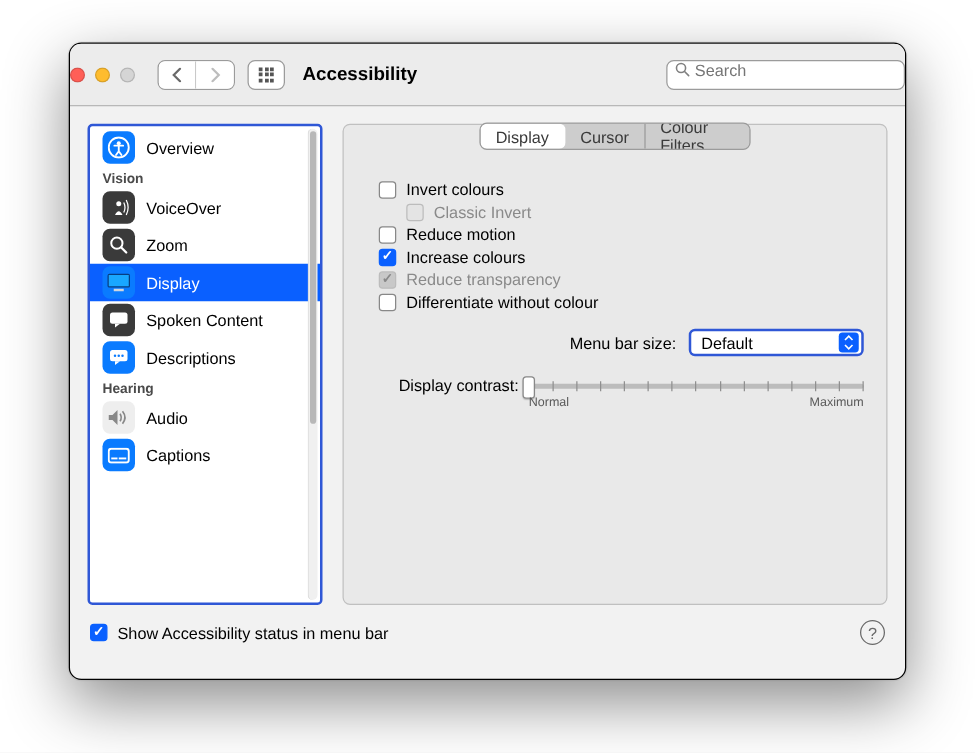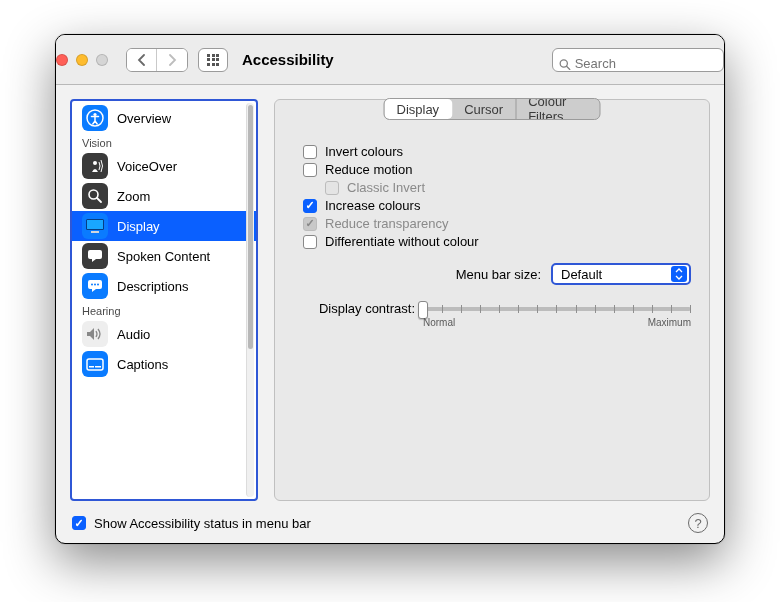--- a/index.html
+++ b/index.html
@@ -50,22 +50,22 @@
   .seg button:last-child { border-right: none; }
   .sq {
     width: 30px; height: 24px; border: 1px solid #9b9b9b; border-radius: 6px;
     background: #fff; display:flex; align-items:center; justify-content:center;
   }
   .grid-icon { display:grid; grid-template-columns:repeat(3,3px); grid-template-rows:repeat(3,3px); gap:1.5px; }
   .grid-icon span { background:#555; width:3px; height:3px; }
   .title { font-weight: 700; font-size: 15px; margin-left: 4px; }
   .spacer { flex: 1; }
   .search {
-    display: flex; align-items:flex-end; gap:4px;
-    width: 172px; height: 24px;
+    display: flex; align-items:flex-start; gap:4px;
+    width: 191px; height: 24px;
     border: 1px solid #9b9b9b; border-radius: 6px;
     background: #fff; padding: 0 6px; color:#808080;
   }
   .search input { border: none; outline: none; font-size: 13px; width: 100%; background: transparent; }
   
   .body { flex: 1; display: flex; padding: 14px 14px 6px 14px; gap: 16px; }
   .sidebar-wrap {
     width: 188px;
     border: 2px solid #2f57d6;
     border-radius: 4px;
@@ -81,21 +81,21 @@
   }
   .scrolltrack {
     position:absolute; right:2px; top:2px; bottom:2px; width:8px;
     background:#f0f0f0; border-left:1px solid #dcdcdc; border-radius: 4px;
   }
   .scrollthumb {
     position:absolute; left:1px; right:1px; top:2px; height:62%;
     background:#b8b8b8; border-radius:3px;
   }
   .cat {
-    font-size: 11px; font-weight: 400; color:#4a4a4a;
+    font-size: 11px; font-weight: 700; color:#4a4a4a;
     padding: 4px 10px 2px 10px;
   }
   .row {
     display:flex; align-items:center; gap:9px;
     padding: 3px 10px;
     height: 30px;
   }
   .row.selected { background: #0a60ff; color: #fff; }
   .icn {
     width: 26px; height: 26px; border-radius: 6px;
@@ -173,21 +173,21 @@
     box-shadow: 0 1px 1px rgba(0,0,0,0.2);
   }
   .slider .labels {
     position:absolute; top:18px; left:0; right:0;
     display:flex; justify-content:space-between;
     font-size:10px; color:#5a5a5a;
   }
   
   .footer {
     display:flex; align-items:center; justify-content:space-between;
-    padding: 6px 16px 10px 16px;
+    padding: 6px 16px 27px 16px;
   }
   .footer .left { display:flex; align-items:center; gap:8px; }
   .help {
     width:20px; height:20px; border:1.5px solid #6a6a6a; border-radius:50%;
     display:flex; align-items:center; justify-content:center;
     font-size:13px; color:#6a6a6a;
   }
 </style>
 </head>
 <body>
@@ -332,27 +332,27 @@
         <div class="tab active">Display</div>
         <div class="tab">Cursor</div>
         <div class="tab">Colour Filters</div>
       </div>
 
       <div class="opts">
         <div class="opt">
           <div class="cb"></div>
           <span>Invert colours</span>
         </div>
+        <div class="opt indent disabled">
+          <div class="cb disabled"></div>
+          <span>Classic Invert</span>
+        </div>
         <div class="opt">
           <div class="cb"></div>
           <span>Reduce motion</span>
-        </div>
-        <div class="opt indent disabled">
-          <div class="cb disabled"></div>
-          <span>Classic Invert</span>
         </div>
         <div class="opt">
           <div class="cb checked"></div>
           <span>Increase colours</span>
         </div>
         <div class="opt disabled">
           <div class="cb disabled checked"></div>
           <span>Reduce transparency</span>
         </div>
         <div class="opt">

